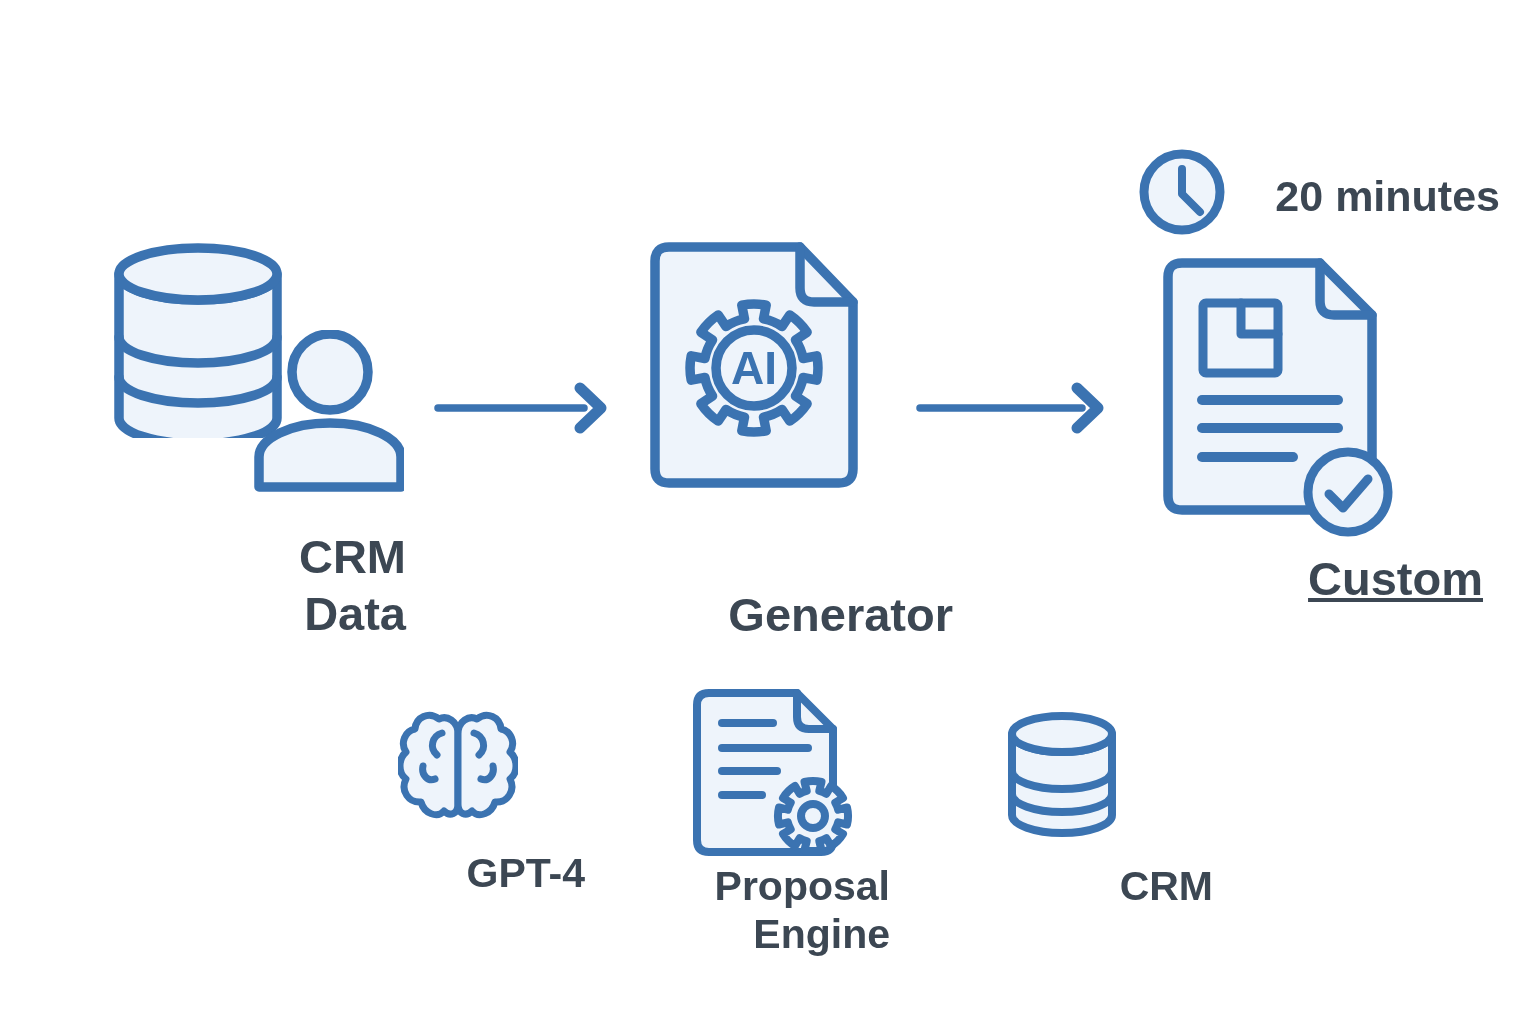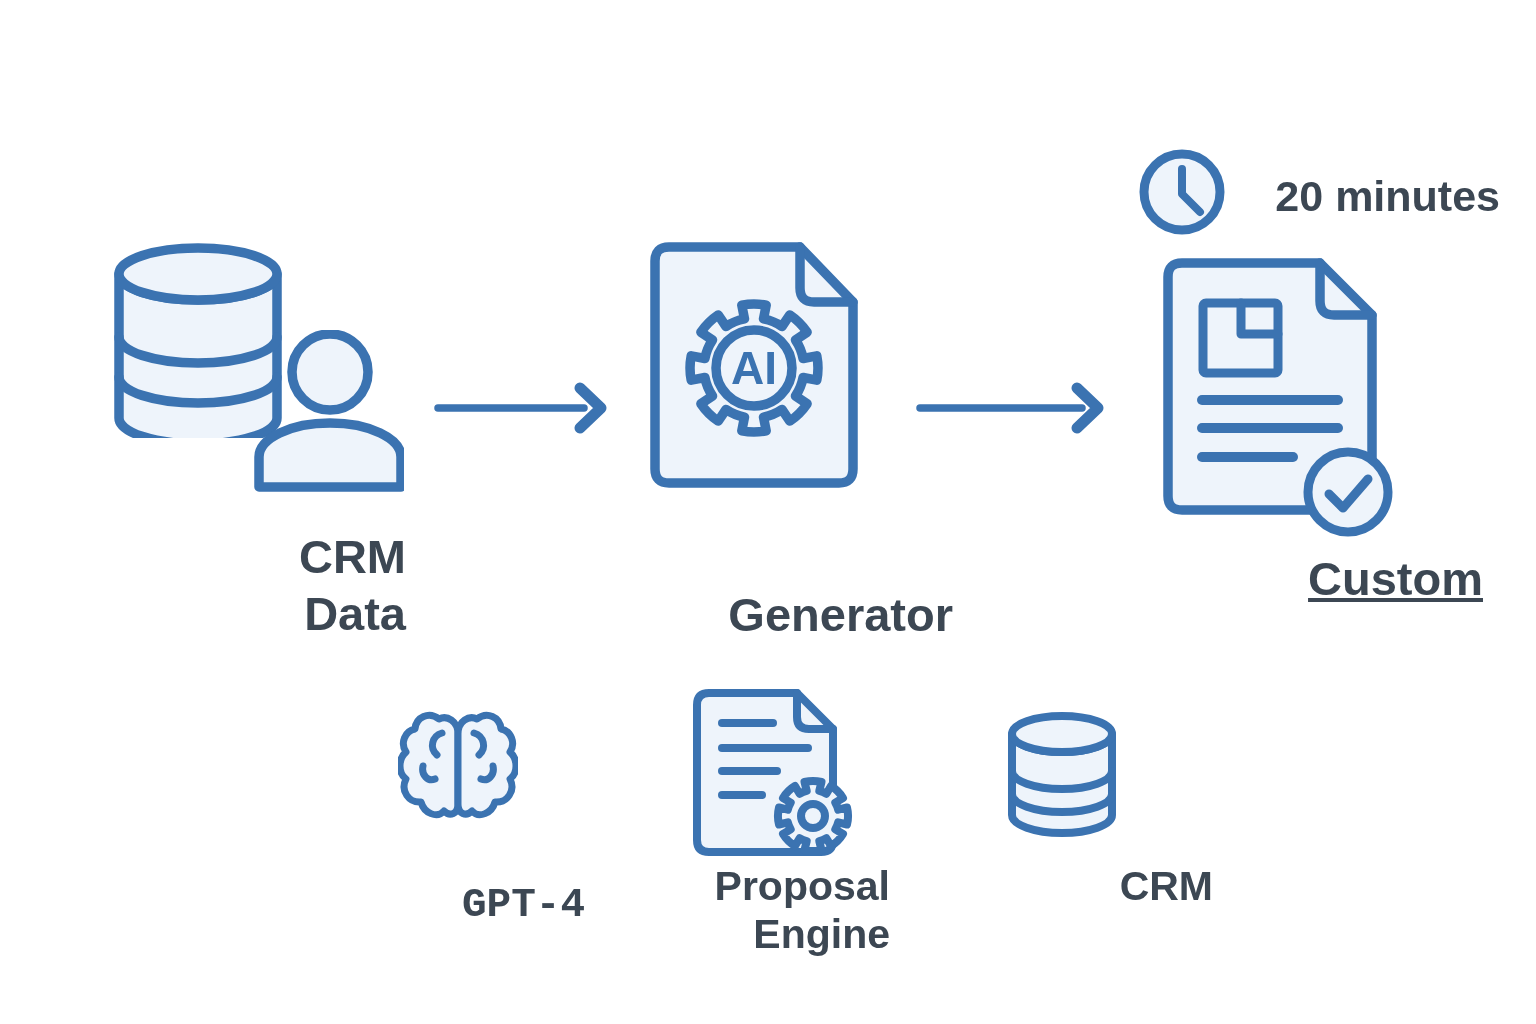--- a/index.html
+++ b/index.html
@@ -95,21 +95,21 @@
       <path d="M60,26 C60,13 49,7 41,11 C31,3 18,9 17,21 C7,23 2,35 8,44 C0,51 0,65 8,71 C2,83 11,95 23,94 C26,105 39,111 46,103 C52,109 60,106 60,96 Z"></path>
       <path fill="none" d="M44,25 C34,28 31,40 39,47"></path>
       <path fill="none" d="M25,58 C23,67 30,74 37,71"></path>
       <g transform="translate(120,0) scale(-1,1)">
         <path d="M60,26 C60,13 49,7 41,11 C31,3 18,9 17,21 C7,23 2,35 8,44 C0,51 0,65 8,71 C2,83 11,95 23,94 C26,105 39,111 46,103 C52,109 60,106 60,96 Z"></path>
         <path fill="none" d="M44,25 C34,28 31,40 39,47"></path>
         <path fill="none" d="M25,58 C23,67 30,74 37,71"></path>
       </g>
     </g>
   </svg>
-  <div class="label label-sub" style="left:335px;top:881px;width:250px;font-family:Liberation Mono, monospace;"><span>GPT-4</span></div>
+  <div class="label label-sub" style="left:335px;top:849px;width:250px;"><span>GPT-4</span></div>
 
   <svg class="icon-svg" style="left:692px;top:688px;" width="175" height="175" viewBox="0 0 175 175">
     <g fill="#eef4fb" stroke="#3b73b1" stroke-width="8" stroke-linecap="round" stroke-linejoin="round">
       <path d="M17,5 H105 L141,41 V152 Q141,164 129,164 H17 Q5,164 5,152 V17 Q5,5 17,5 Z"></path>
       <path fill="none" d="M105,5 V29 Q105,41 117,41 H141"></path>
       <g fill="none">
         <line x1="30" y1="35" x2="81" y2="35"></line>
         <line x1="30" y1="60" x2="116" y2="60"></line>
         <line x1="30" y1="83" x2="85" y2="83"></line>
         <line x1="30" y1="107" x2="70" y2="107"></line>

